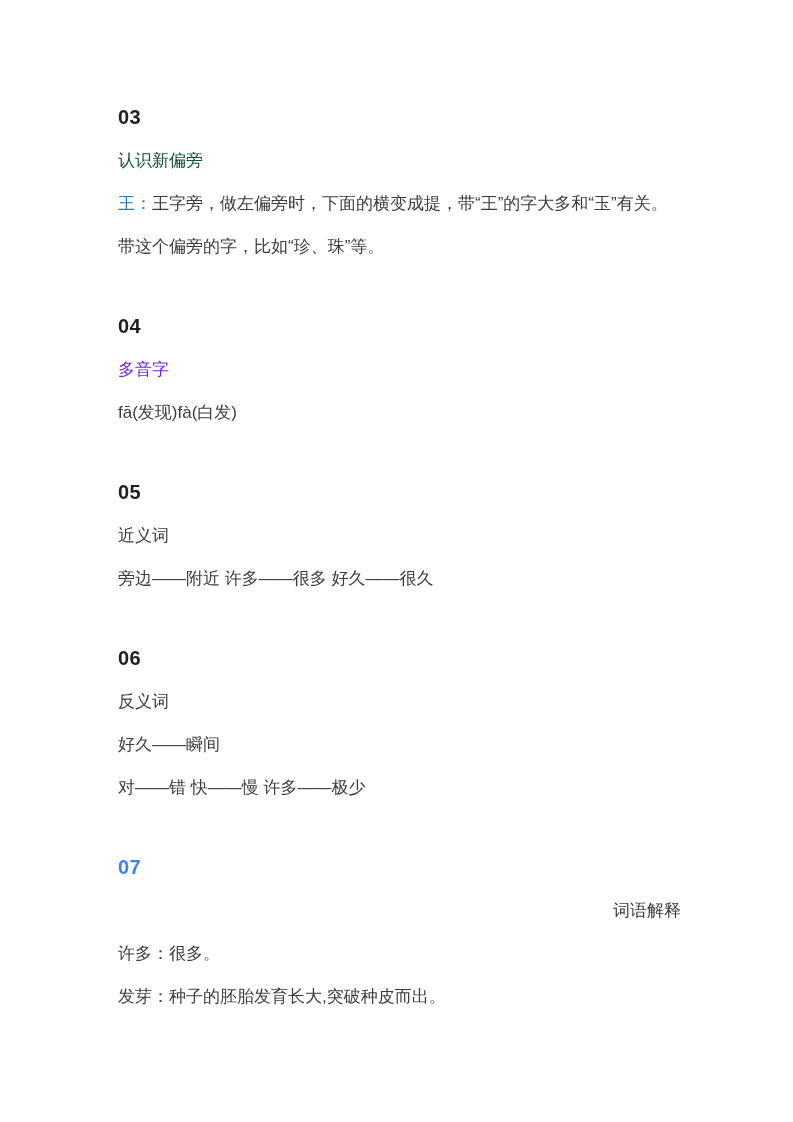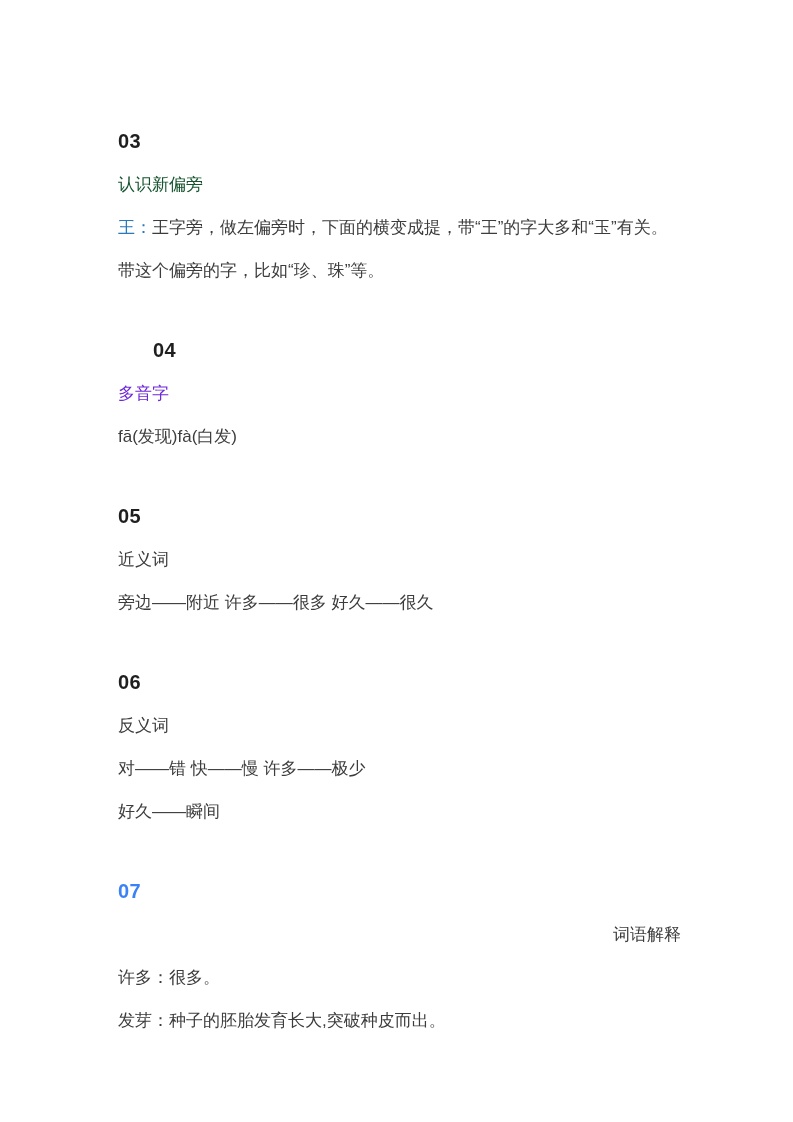--- a/index.html
+++ b/index.html
@@ -5,21 +5,21 @@
   html, body { margin: 0; padding: 0; background: #ffffff; }
   .page {
     position: relative;
     width: 793px;
     height: 1122px;
     background: #ffffff;
     overflow: hidden;
     font-family: "Liberation Sans", sans-serif;
   }
   .content {
-    padding: 120px 112px 0 118px;
+    padding: 96px 112px 0 118px;
   }
   .section { margin: 0 0 37px 0; }
   .sec-number {
     margin: 0;
     font-family: "Liberation Sans", sans-serif;
     font-size: 20px;
     line-height: 43px;
     font-weight: 700;
     color: #1f1f1f;
     letter-spacing: 0.5px;
@@ -45,36 +45,36 @@
 
 <div class="page">
   <div class="content" id="doc-content">
   <section class="section">
     <h2 class="sec-number" style="color: rgb(31, 31, 31);">03</h2>
     <h3 class="sec-title" style="color: #14532d;">认识新偏旁</h3>
   <p class="para" style="color: rgb(60, 60, 60);"><span class="hl" style="color: rgb(40, 121, 189);">王：</span><span>王字旁，做左偏旁时，下面的横变成提，带“王”的字大多和“玉”有关。带这个偏旁的字，比如“珍、珠”等。</span></p>
       </section>
 
   <section class="section">
-    <h2 class="sec-number" style="color: rgb(31, 31, 31); margin-left: 35px;">04</h2>
+    <h2 class="sec-number" style="color: rgb(31, 31, 31);">04</h2>
     <h3 class="sec-title" style="color: #6d28d9;">多音字</h3>
   <p class="para" style="color: rgb(60, 60, 60);"><span>fā(发现)fà(白发)</span></p>
       </section>
 
   <section class="section">
     <h2 class="sec-number" style="color: rgb(31, 31, 31);">05</h2>
     <h3 class="sec-title" style="color: rgb(60, 60, 60);">近义词</h3>
   <p class="para" style="color: rgb(60, 60, 60);"><span>旁边——附近 许多——很多 好久——很久</span></p>
       </section>
 
   <section class="section">
     <h2 class="sec-number" style="color: rgb(31, 31, 31);">06</h2>
     <h3 class="sec-title" style="color: rgb(60, 60, 60);">反义词</h3>
-  <p class="para" style="color: rgb(60, 60, 60);"><span>对——错 快——慢 许多——极少</span></p>
-        <p class="para" style="color: rgb(60, 60, 60);"><span>好久——瞬间</span></p>
+  <p class="para" style="color: rgb(60, 60, 60);"><span>好久——瞬间</span></p>
+        <p class="para" style="color: rgb(60, 60, 60);"><span>对——错 快——慢 许多——极少</span></p>
       </section>
 
   <section class="section">
     <h2 class="sec-number" style="color: #3b82f6;">07</h2>
     <h3 class="sec-title" style="color: rgb(60, 60, 60); text-align: right;">词语解释</h3>
   <p class="para" style="color: rgb(60, 60, 60);"><span>许多：很多。</span></p>
         <p class="para" style="color: rgb(60, 60, 60);"><span>发芽：种子的胚胎发育长大,突破种皮而出。</span></p>
       </section>
 </div>
 </div>

